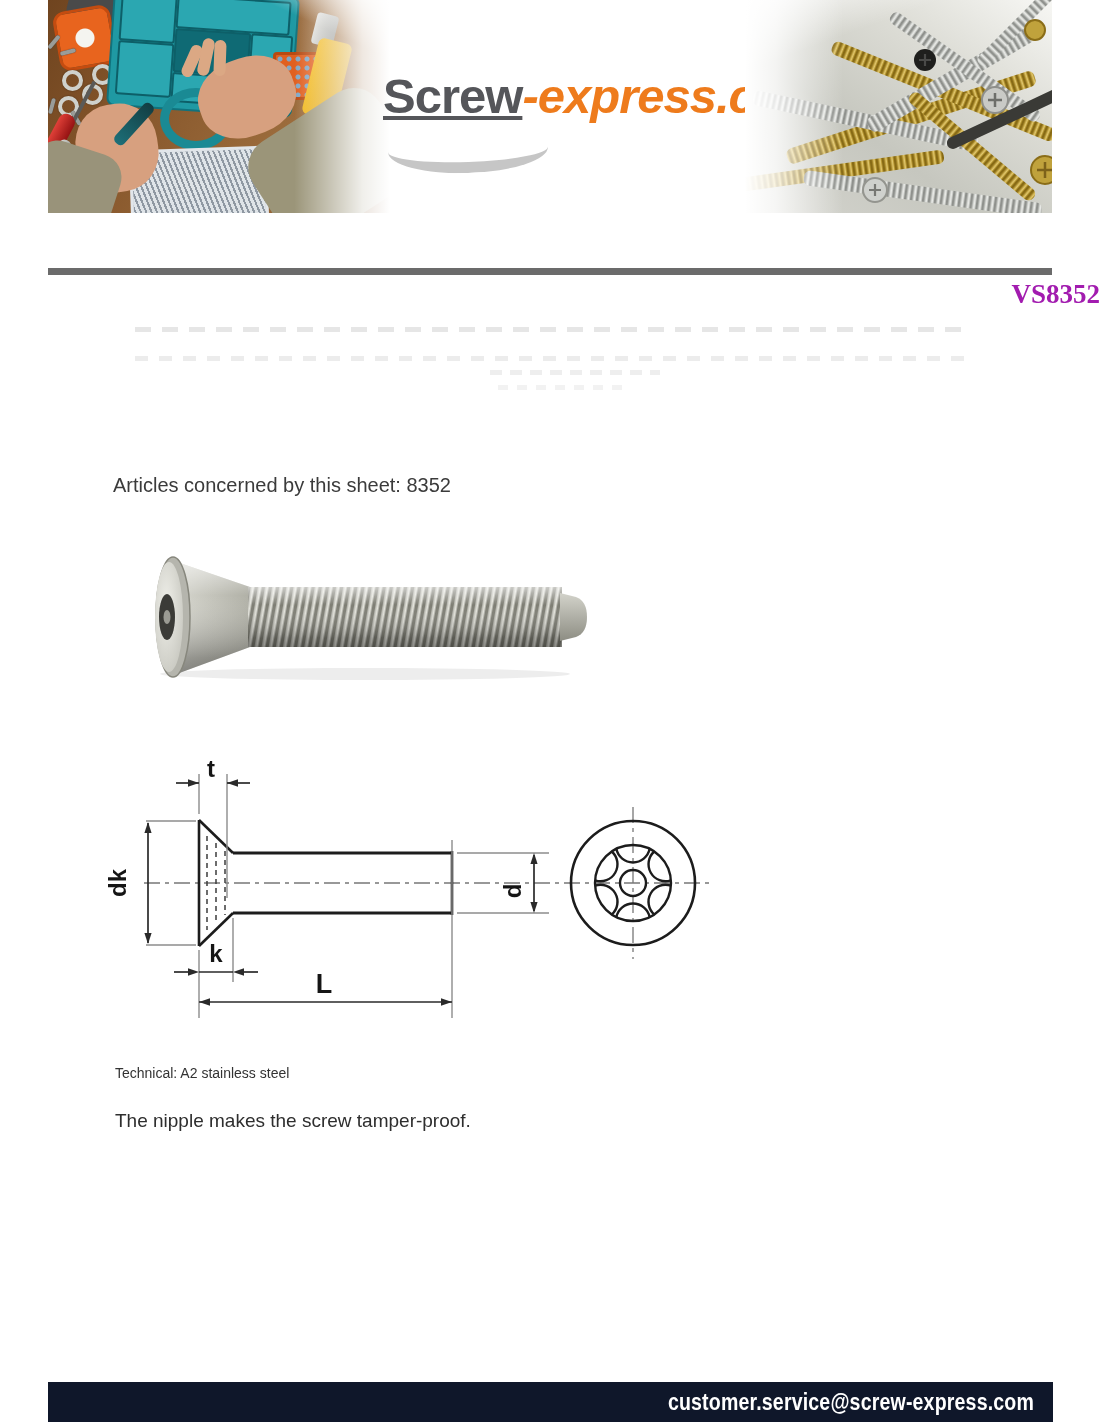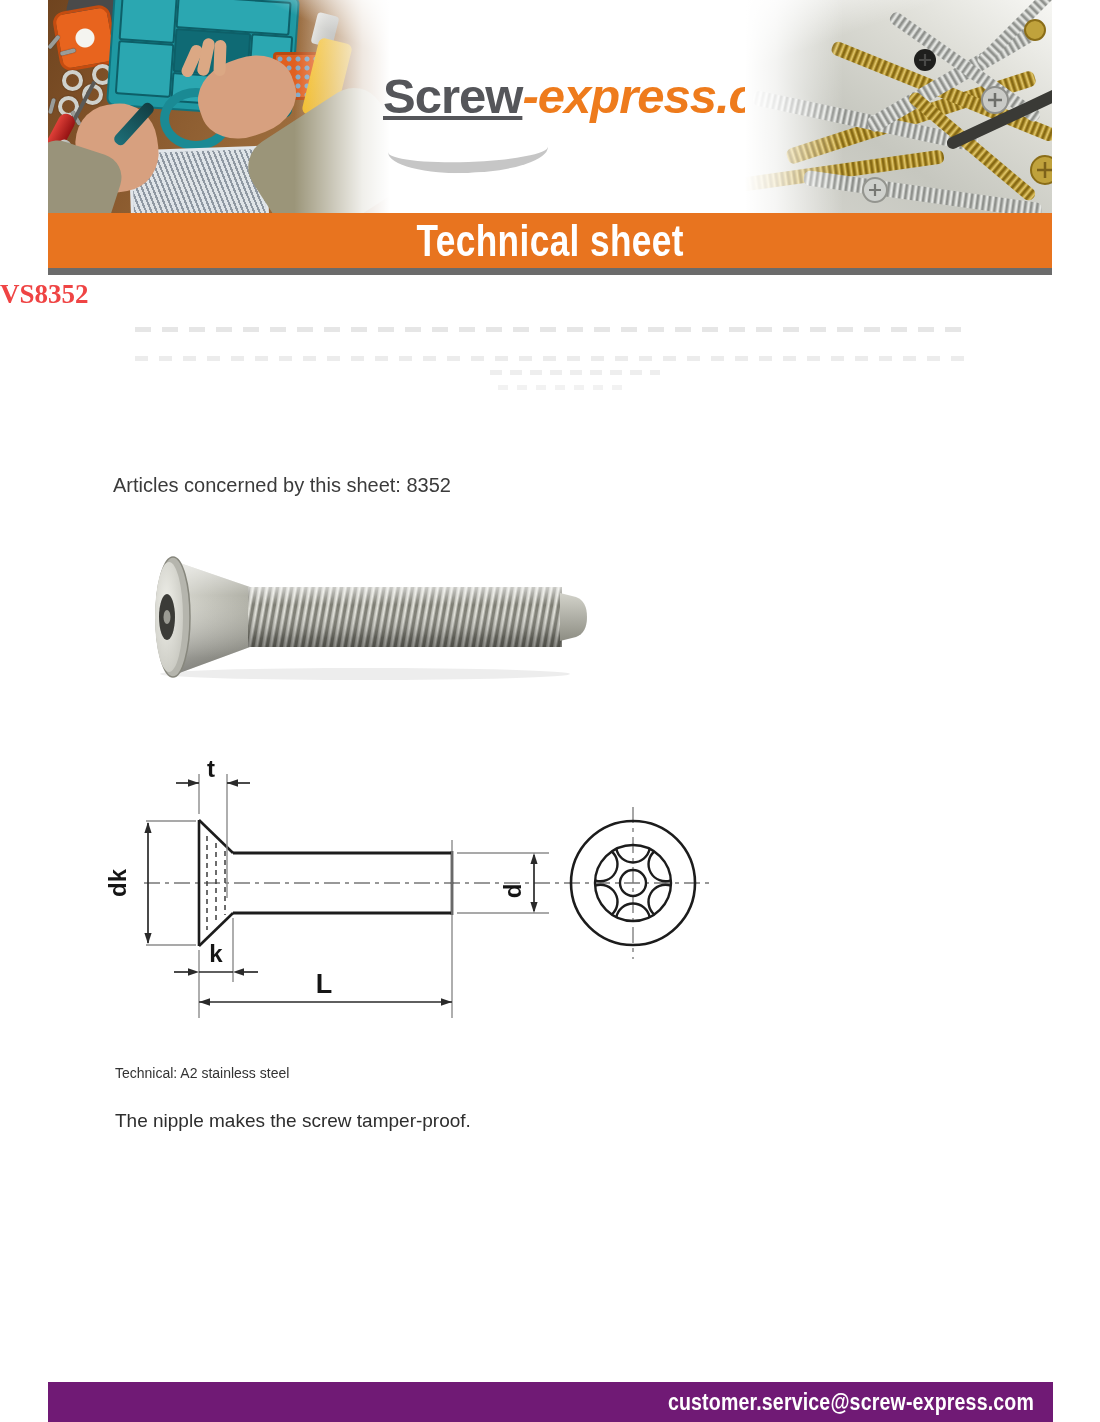--- a/index.html
+++ b/index.html
@@ -55,40 +55,40 @@
   .logo-2{color:#ee7b1c;font-style:italic;}
   .swoosh{position:absolute;left:5px;top:54px;width:160px;height:36px;border-bottom:11px solid #c6c6c6;border-radius:50%;transform:rotate(-2deg);}
 
   
   .banner{position:absolute;left:48px;top:213px;width:1004px;height:55px;background:#E8741F;text-align:center;}
   .banner span{display:inline-block;transform:scaleX(.8);transform-origin:center;
     color:#fff;font-weight:800;font-size:44px;line-height:55px;letter-spacing:.5px;}
   .divider{position:absolute;left:48px;top:268px;width:1004px;height:7px;background:#6b6b6b;}
 
   
-  .doc-code{position:absolute;left:0;top:279px;width:1100px;text-align:left;
-    font-family:"Liberation Serif",serif;font-weight:bold;font-size:27px;color:#ef4444;}
+  .doc-code{position:absolute;left:0;top:279px;width:1100px;text-align:right;
+    font-family:"Liberation Serif",serif;font-weight:bold;font-size:27px;color:#a21caf;}
   .subtitle{position:absolute;left:0;top:335px;width:1100px;text-align:center;
     font-size:17.5px;font-weight:500;color:#262626;letter-spacing:-.1px;}
   .ghost{position:absolute;opacity:.75;filter:blur(.4px);}
   .g1{left:135px;top:327px;width:830px;height:5px;background:repeating-linear-gradient(90deg,#dedede 0 16px,rgba(0,0,0,0) 16px 27px);}
   .g2{left:135px;top:356px;width:830px;height:5px;background:repeating-linear-gradient(90deg,#e2e2e2 0 13px,rgba(0,0,0,0) 13px 24px);opacity:.65;}
   .g3{left:490px;top:370px;width:170px;height:5px;background:repeating-linear-gradient(90deg,#e3e3e3 0 12px,rgba(0,0,0,0) 12px 20px);opacity:.6;}
   .g4{left:498px;top:385px;width:125px;height:5px;background:repeating-linear-gradient(90deg,#e6e6e6 0 10px,rgba(0,0,0,0) 10px 19px);opacity:.5;}
   .articles{position:absolute;left:113px;top:474px;font-size:20px;color:#3b3b3b;}
   .material{position:absolute;left:115px;top:1065px;font-size:14px;color:#333;}
   .note{position:absolute;left:115px;top:1110px;font-size:19px;color:#2e2e2e;}
 
   
   .product-photo{position:absolute;left:140px;top:553px;}
   .drawing{position:absolute;left:100px;top:750px;}
   .drawing text{font-family:"Liberation Sans",sans-serif;font-weight:bold;fill:#151515;}
 
   
-  .footer{position:absolute;left:48px;top:1382px;width:1005px;height:40px;background:#701a75;text-align:right;}
+  .footer{position:absolute;left:48px;top:1382px;width:1005px;height:40px;background:#0f172a;text-align:right;}
   .footer span{display:inline-block;transform:scaleX(.85);transform-origin:right center;
     color:#fff;font-weight:bold;font-size:23px;line-height:40px;padding-right:22px;letter-spacing:.2px;}
 </style>
 </head>
 <body>
 
 <div class="page">
 
   <div class="photo photo-left">
     <div class="el pegboard"></div>
@@ -166,23 +166,20 @@
       <path d="M174,60 h12 M180,54 v12" stroke="#4a4a48" stroke-width="2.2"></path>
       <circle cx="300" cy="170" r="14" fill="#c0a23c" stroke="#8a6d18" stroke-width="2"></circle>
       <path d="M292,170 h16 M300,162 v16" stroke="#7d621a" stroke-width="2.5"></path>
       <circle cx="130" cy="190" r="12" fill="#cfd1cd" stroke="#94958f" stroke-width="2"></circle>
       <path d="M124,190 h12 M130,184 v12" stroke="#777874" stroke-width="2.2"></path>
       <circle cx="290" cy="30" r="10" fill="#c0a23c" stroke="#8a6d18" stroke-width="2"></circle>
     </svg>
     <div class="fade-l"></div>
   </div>
 
-  <div class="banner">
-    <span>Technical sheet</span>
-  </div>
   <div class="divider"></div>
 
   <div class="doc-code">VS8352</div>
   <div class="ghost g1"></div>
   <div class="ghost g2"></div>
   <div class="ghost g3"></div>
   <div class="ghost g4"></div>
   <div class="articles">Articles concerned by this sheet: 8352</div>
 
   <svg class="product-photo" width="450" height="130" viewBox="0 0 450 130">

